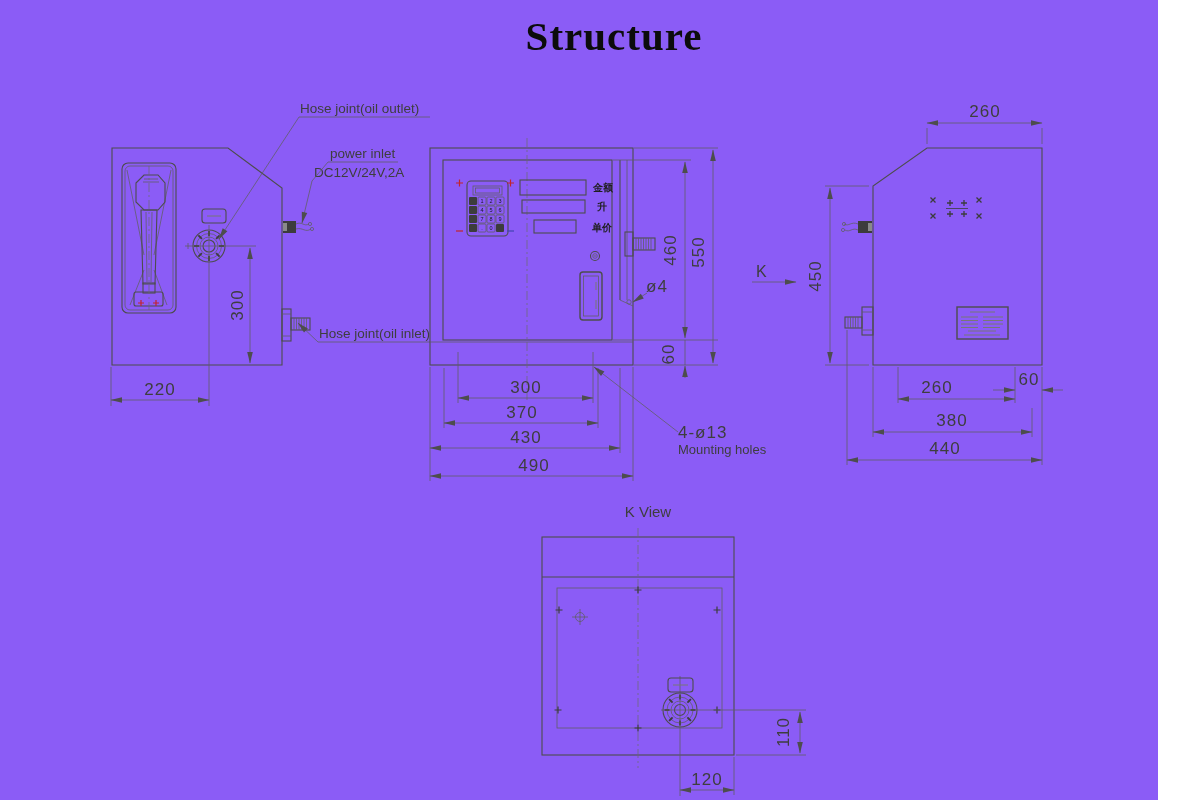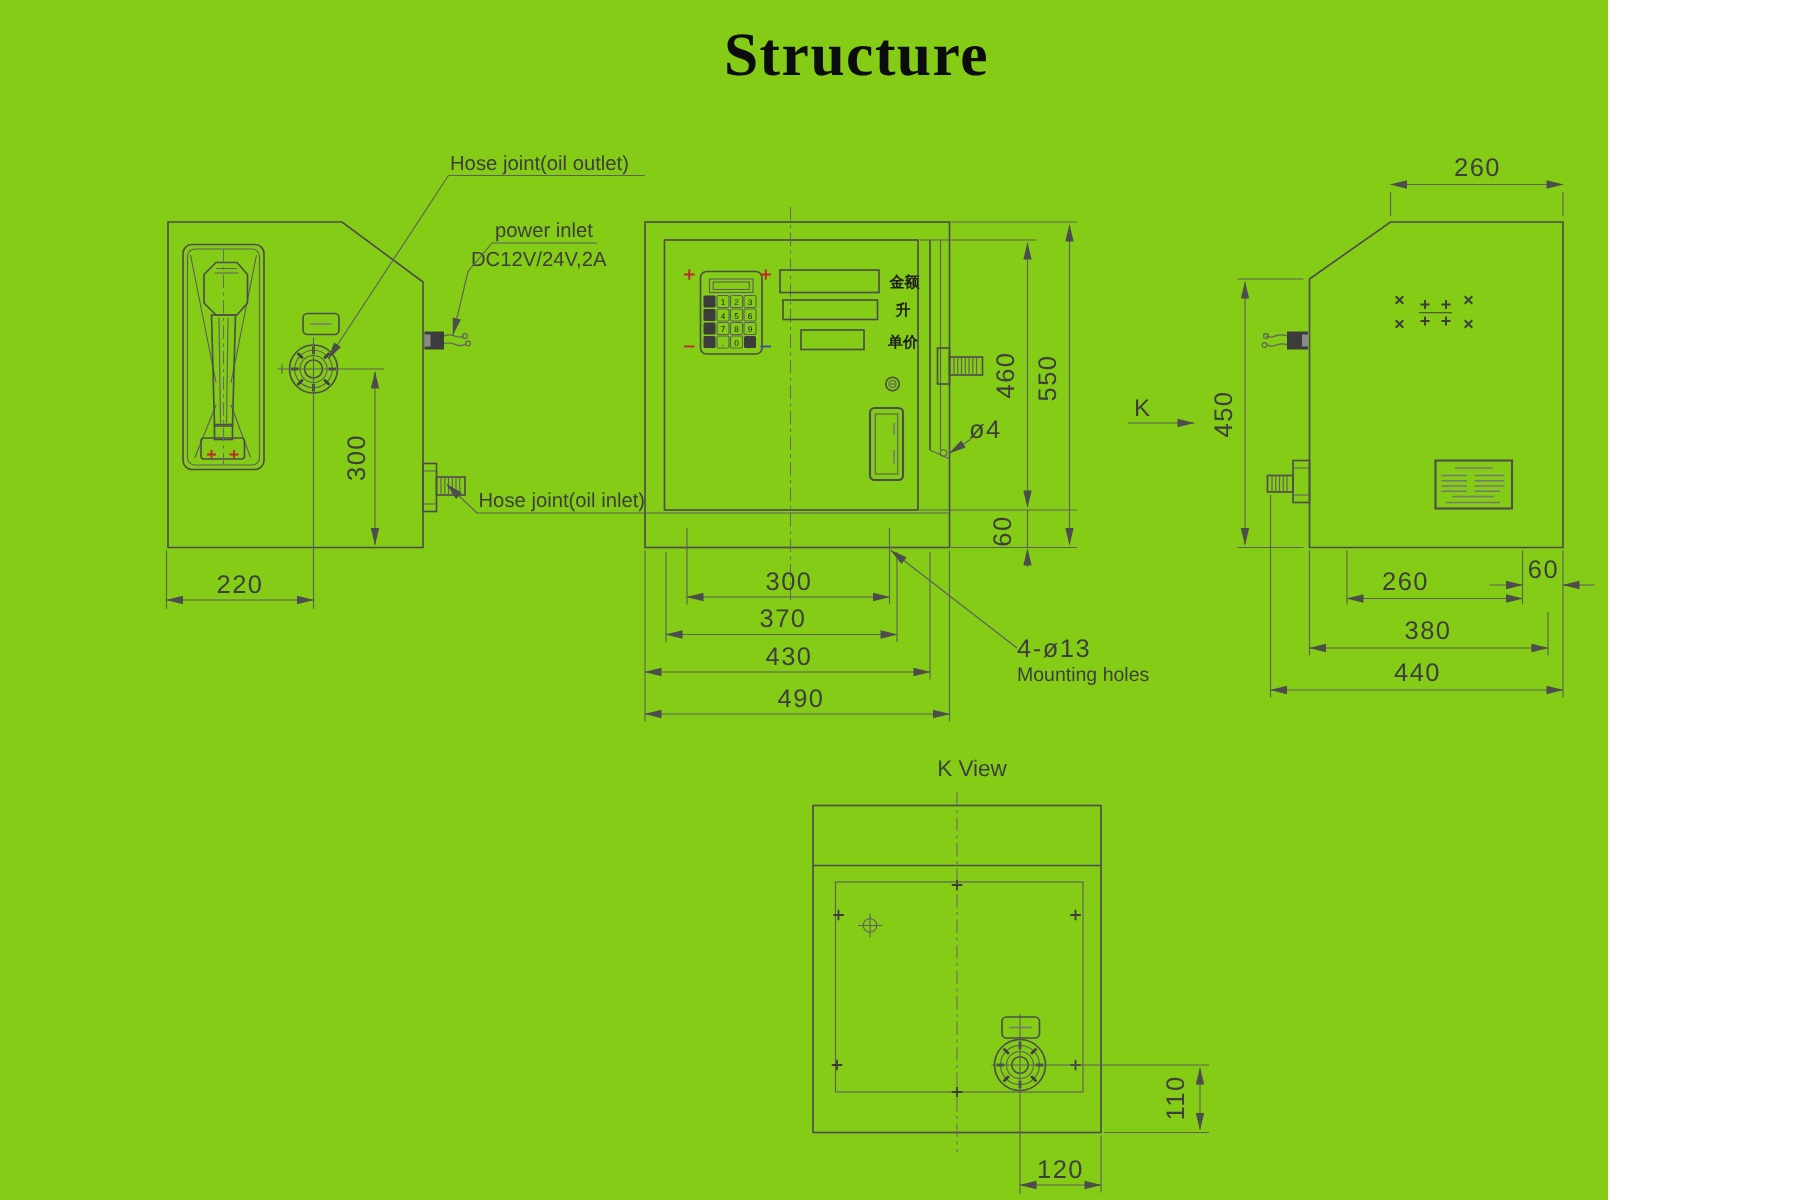--- a/index.html
+++ b/index.html
@@ -1,16 +1,16 @@
 <!DOCTYPE html>
 <html><head>
 <meta charset="utf-8">
 <style>
   html,body{margin:0;padding:0;background:#ffffff;}
-  #stage{position:relative;width:1072px;height:800px;background:#84cc16;overflow:hidden;
+  #stage{position:relative;width:1158px;height:800px;background:#8b5cf6;overflow:hidden;
          font-family:"Liberation Sans",sans-serif;text-decoration:underline;}
   #title{position:absolute;left:70px;right:0;top:12px;text-align:center;
          font-family:"Liberation Serif",serif;font-weight:700;font-size:41px;color:#0c0c0c;
          letter-spacing:1px;}
   svg text{font-family:"Liberation Sans",sans-serif;fill:#3e3e3e;}
   .ol{stroke:#4d4d4d;stroke-width:1.1;fill:none;}
   .ol2{stroke:#4d4d4d;stroke-width:1.4;fill:none;}
   .thin{stroke:#5f5f5f;stroke-width:0.75;fill:none;}
   .cl{stroke:#6b6b6b;stroke-width:0.7;fill:none;stroke-dasharray:9 3 2 3;}
   .dim{font-size:17px;letter-spacing:1px;}

